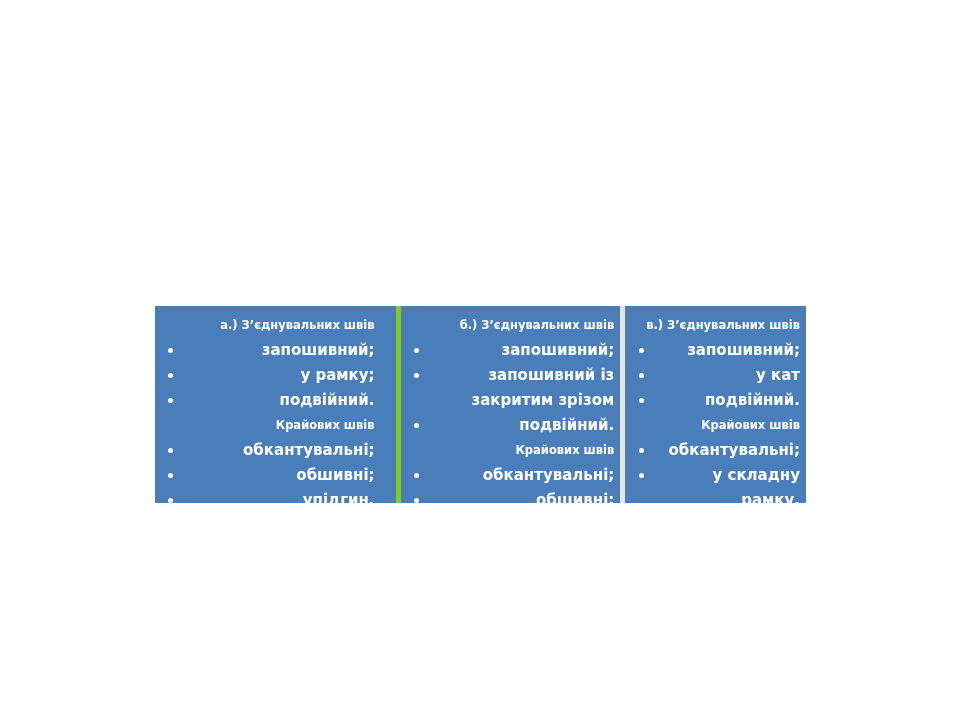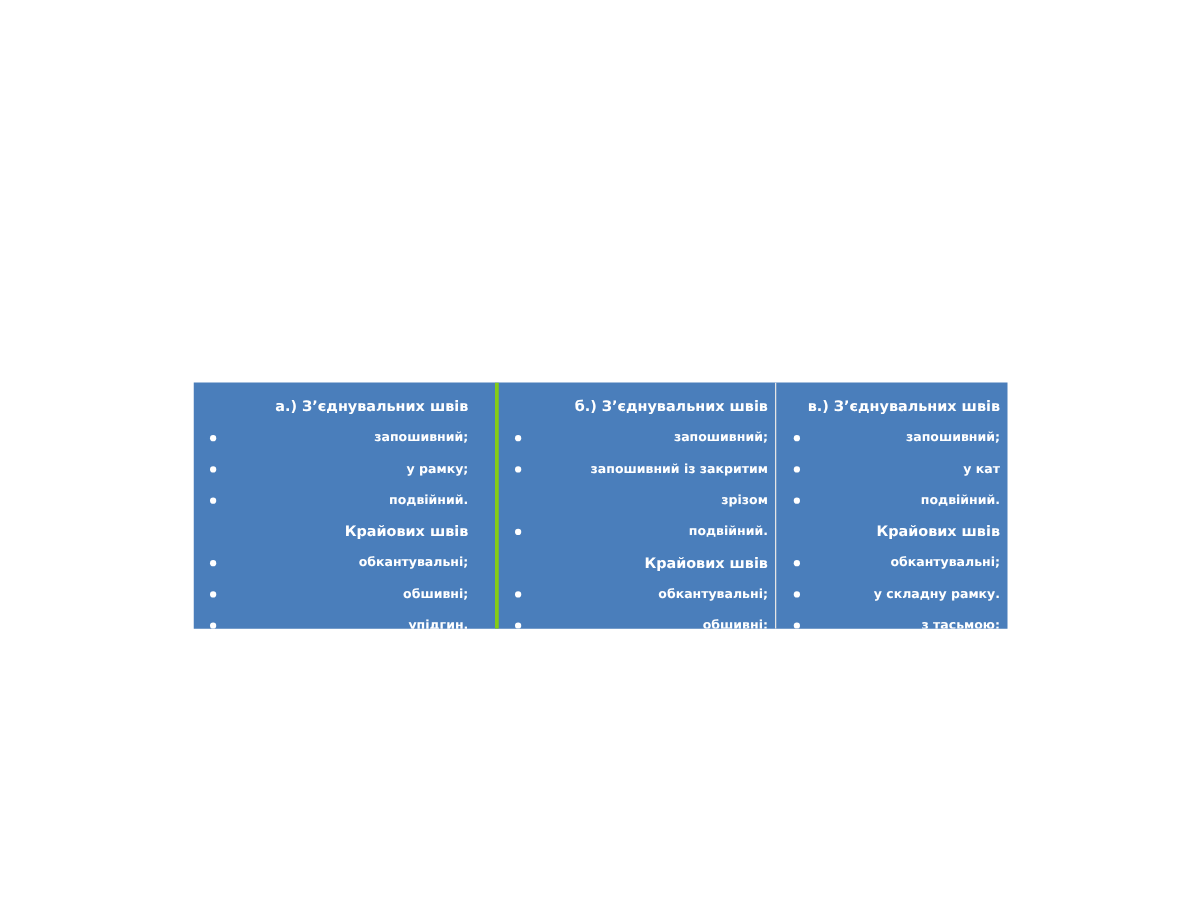--- a/index.html
+++ b/index.html
@@ -61,46 +61,46 @@
   .col {
     box-sizing: border-box;
     padding: 7px 6px 0 6px;
     position: relative;
     overflow: hidden;
     text-align: right;
   }
   .col-a { width: 231px; }
   .col-b {
     width: 230px;
-    border-left: 3px solid #84cc16;
+    border-left: 5px solid #84cc16;
     margin-left: 15px;
   }
   .col-c {
     width: 190px;
-    border-left: 1px solid #e5e5e5;
+    border-left: 5px solid #e5e5e5;
   }
 
   .col-heading {
     font-family: "DejaVu Sans", sans-serif;
     font-size: 11.5px;
     font-weight: bold;
     color: #ffffff;
     line-height: 25px;
     white-space: nowrap;
   }
 
   ul.items {
     list-style: none;
     margin: 0;
     padding: 0;
   }
   ul.items li {
     position: relative;
     font-family: "DejaVu Sans", sans-serif;
-    font-size: 10px;
+    font-size: 15px;
     font-weight: bold;
     color: #ffffff;
     line-height: 25px;
     padding-left: 41px;
   }
   ul.items li .bullet {
     position: absolute;
     left: 7px;
     top: 10px;
     width: 5px;

